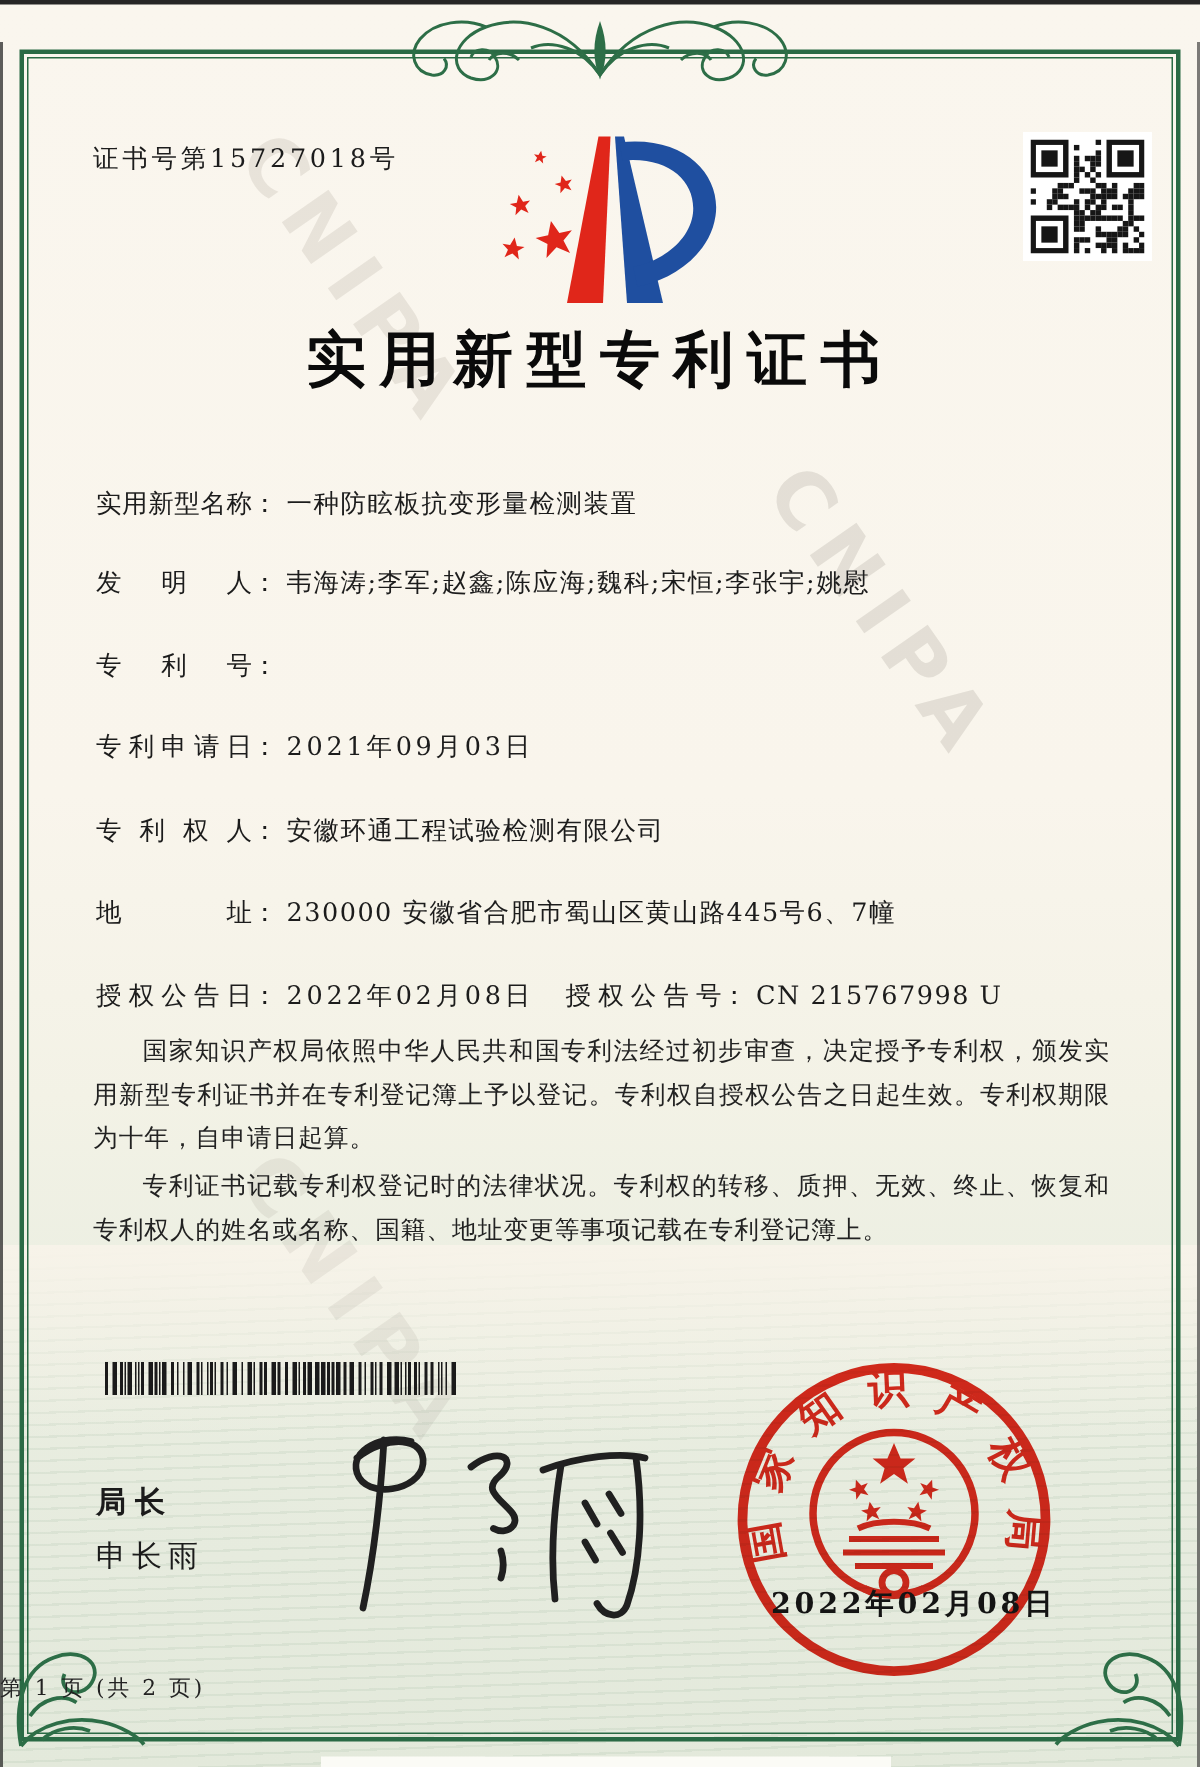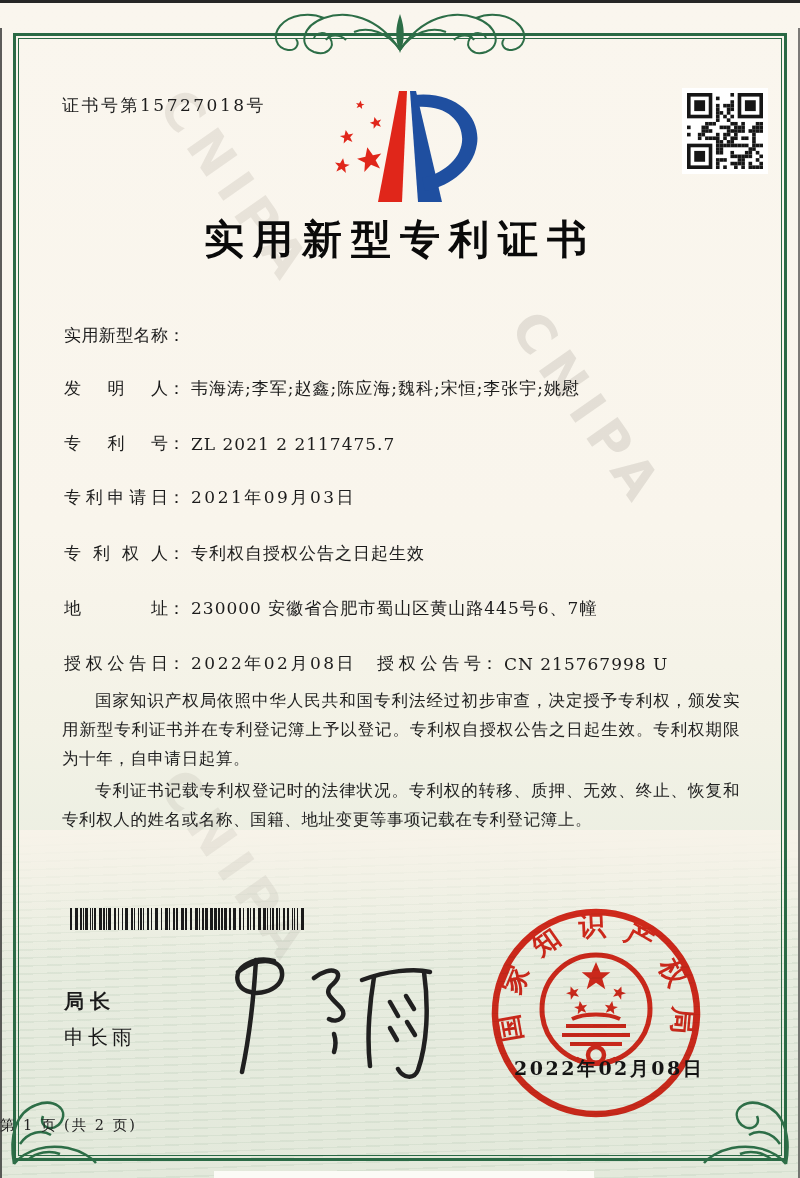--- a/index.html
+++ b/index.html
@@ -264,40 +264,40 @@
         <rect x="4" y="60" width="20" height="20" fill="#fff"></rect>
         <rect x="8" y="64" width="12" height="12"></rect>
       </svg>
   </div>
 
   <h1 class="title">实用新型专利证书</h1>
 
   <div class="row" style="top:324px">
     <span class="lbl">实用新型名称</span>
       <span class="colon">：</span>
+      <span class="val">一种防眩板抗变形量检测装置</span>
   </div>
   <div class="row" style="top:377px">
     <span class="lbl">发明人</span>
       <span class="colon">：</span>
       <span class="val">韦海涛;李军;赵鑫;陈应海;魏科;宋恒;李张宇;姚慰</span>
   </div>
   <div class="row" style="top:432px">
     <span class="lbl">专利号</span>
       <span class="colon">：</span>
-      <span class="val">ZL 2021 2 2117475.7</span>
   </div>
   <div class="row" style="top:486px">
     <span class="lbl">专利申请日</span>
       <span class="colon">：</span>
       <span class="val val-date">2021年09月03日</span>
   </div>
   <div class="row" style="top:542px">
     <span class="lbl">专利权人</span>
       <span class="colon">：</span>
-      <span class="val">专利权自授权公告之日起生效</span>
+      <span class="val">安徽环通工程试验检测有限公司</span>
   </div>
   <div class="row" style="top:597px">
     <span class="lbl">地址</span>
       <span class="colon">：</span>
       <span class="val">230000 安徽省合肥市蜀山区黄山路445号6、7幢</span>
   </div>
   <div class="row" style="top:652px">
     <span class="lbl">授权公告日</span>
       <span class="colon">：</span>
       <span class="val val-date">2022年02月08日</span>

